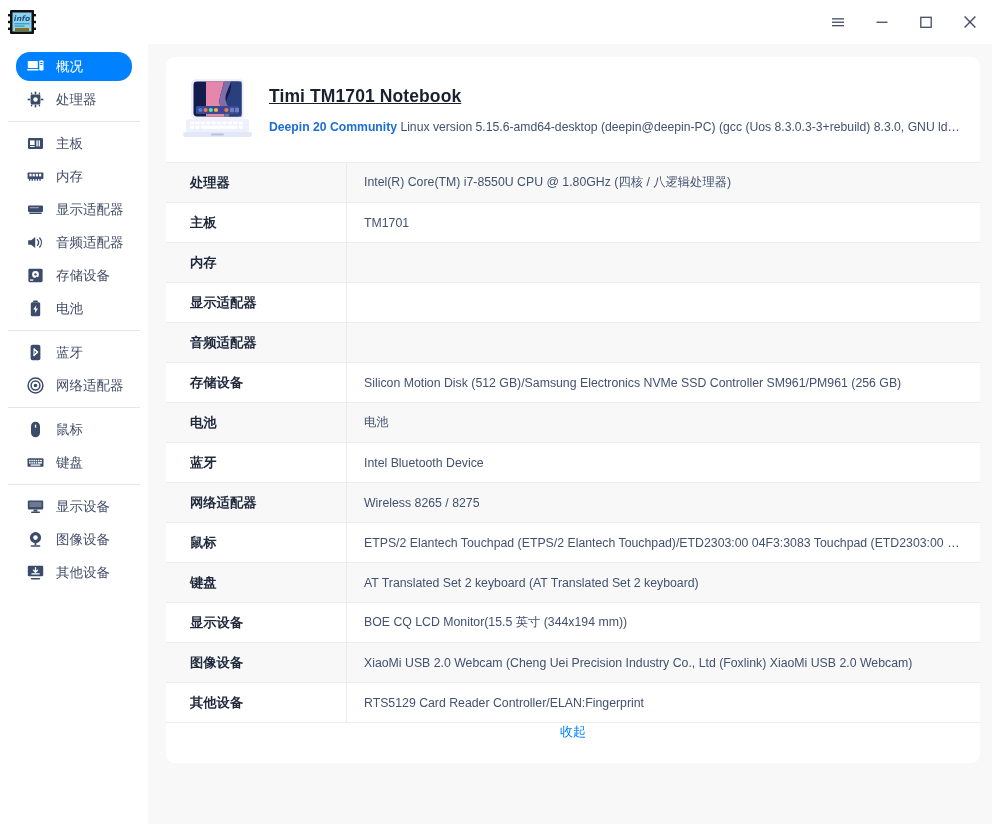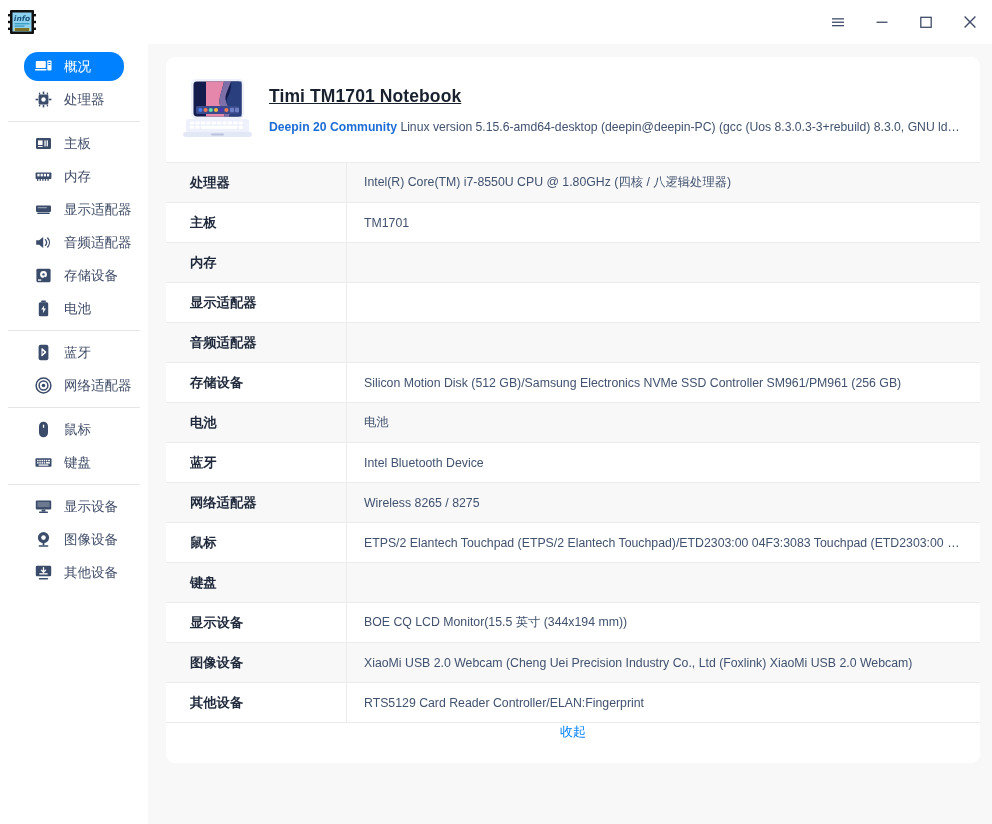--- a/index.html
+++ b/index.html
@@ -35,21 +35,21 @@
   
   .sidebar {
     width: 148px; min-width: 148px;
     background: #ffffff;
     padding-top: 4px;
     overflow: hidden;
   }
   .nav-item {
     display: flex; align-items: center;
     height: 29px;
-    margin: 4px 24px;
+    margin: 4px 16px;
     padding-left: 10px;
     border-radius: 14px;
     color: #414d68;
     font-size: 13.5px;
     cursor: default;
     white-space: nowrap;
   }
   .nav-item .nav-icon {
     width: 19px; height: 19px;
     margin-right: 11px;
@@ -511,20 +511,23 @@
             </div>
         </div>
         <div class="spec-row">
           <div class="spec-key">鼠标</div>
           <div class="spec-val">
               <span>ETPS/2 Elantech Touchpad (ETPS/2 Elantech Touchpad)/ETD2303:00 04F3:3083 Touchpad (ETD2303:00 04F3:3083 Tou…</span>
             </div>
         </div>
         <div class="spec-row">
           <div class="spec-key">键盘</div>
+          <div class="spec-val">
+              <span>AT Translated Set 2 keyboard (AT Translated Set 2 keyboard)</span>
+            </div>
         </div>
         <div class="spec-row">
           <div class="spec-key">显示设备</div>
           <div class="spec-val">
               <span>BOE CQ LCD Monitor(15.5 英寸 (344x194 mm))</span>
             </div>
         </div>
         <div class="spec-row">
           <div class="spec-key">图像设备</div>
           <div class="spec-val">

